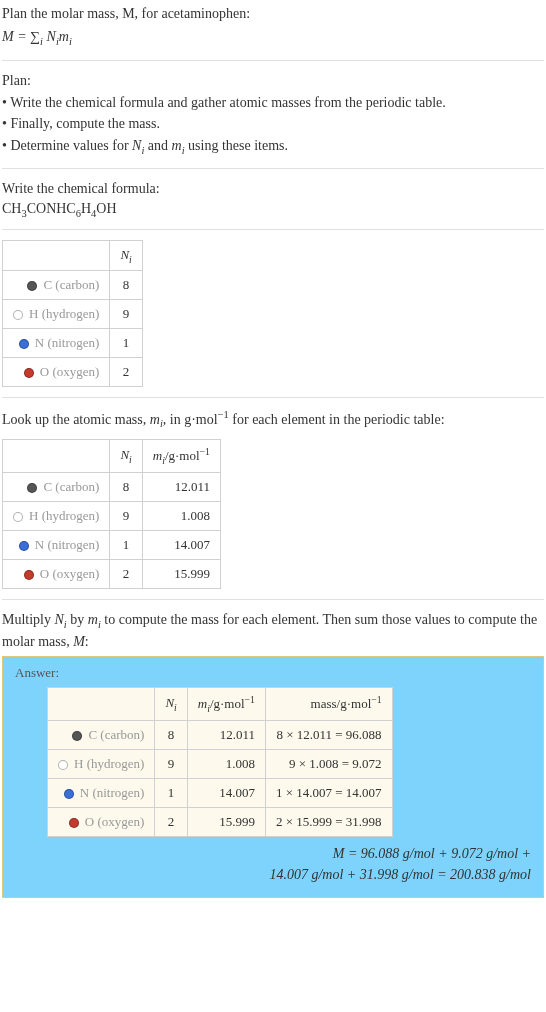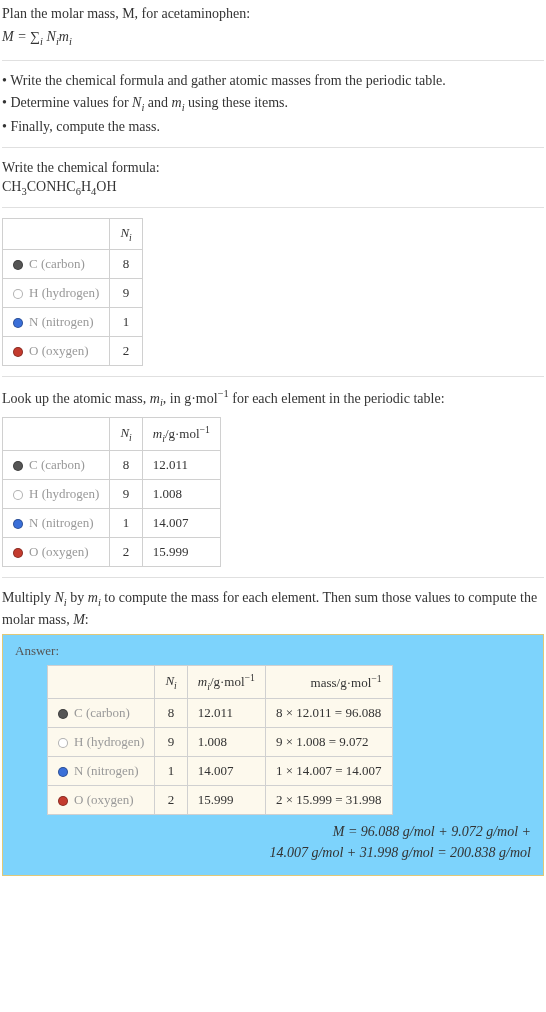--- a/index.html
+++ b/index.html
@@ -36,21 +36,21 @@
     .chem-sub { vertical-align: sub; font-size: 0.75em; }
     
     table.data {
       border-collapse: collapse;
       margin: 6px 0;
       font-size: 13px;
     }
     table.data th, table.data td {
       border: 1px solid #d0d0d0;
       padding: 6px 10px;
-      text-align: left;
+      text-align: right;
       background: #fff;
     }
     table.data th {
       text-align: right;
       font-weight: normal;
     }
     table.data .count-cell {
       text-align: center;
     }
     table.data .elem-cell {
@@ -103,23 +103,24 @@
 <body>
 
 <div class="section">
   <div class="text-line">Plan the molar mass, M, for acetaminophen:</div>
   <div class="formula"><span class="mvar">M</span> = ∑<span class="sub">i</span> <span class="mvar">N</span><span class="sub">i</span><span class="mvar">m</span><span class="sub">i</span></div>
 </div>
 
 <hr class="divider">
 
 <div class="section">
+  <div class="text-line">Plan:</div>
   <div class="text-line">• Write the chemical formula and gather atomic masses from the periodic table.</div>
+  <div class="text-line">• Finally, compute the mass.</div>
   <div class="text-line">• Determine values for <span class="mvar">N</span><span class="sub">i</span> and <span class="mvar">m</span><span class="sub">i</span> using these items.</div>
-  <div class="text-line">• Finally, compute the mass.</div>
 </div>
 
 <hr class="divider">
 
 <div class="section">
   <div class="text-line">Write the chemical formula:</div>
   <div class="chem-formula">CH<span class="chem-sub">3</span>CONHC<span class="chem-sub">6</span>H<span class="chem-sub">4</span>OH</div>
 </div>
 
 <hr class="divider">

